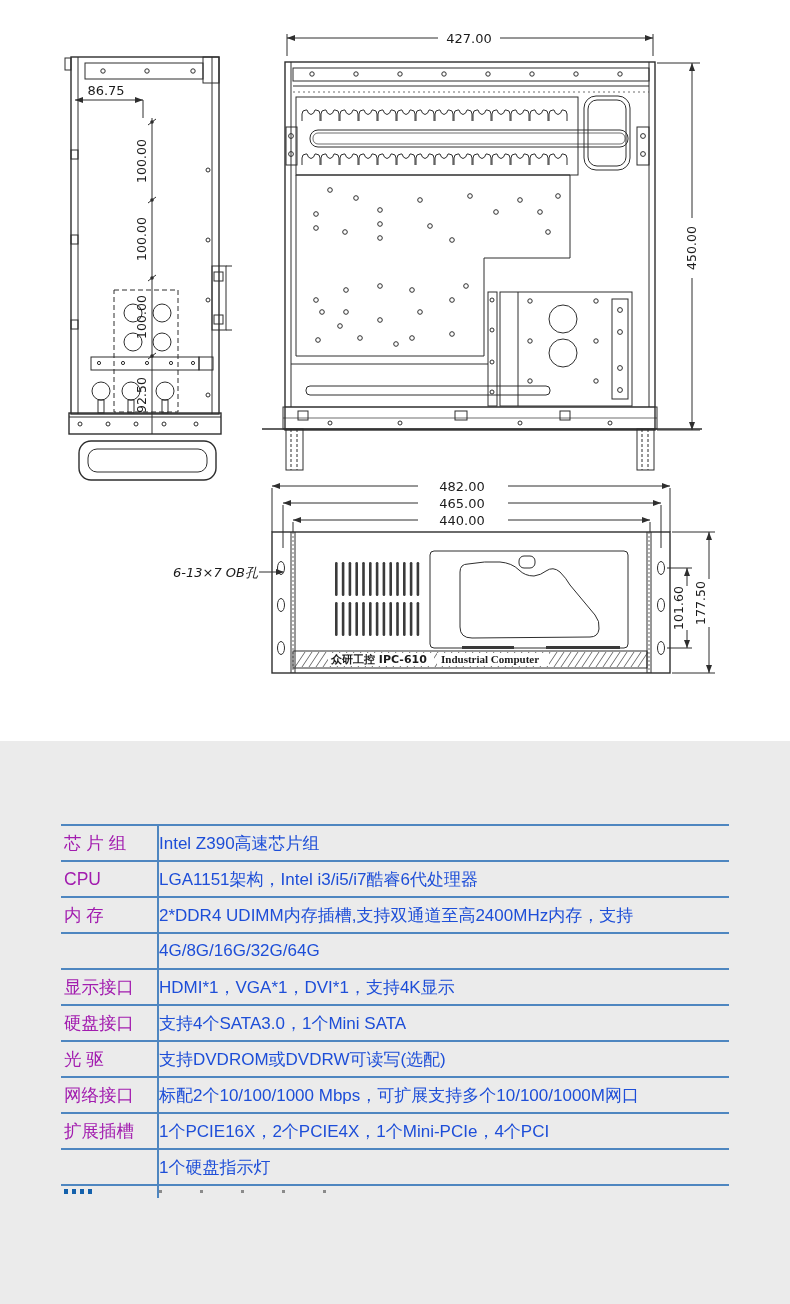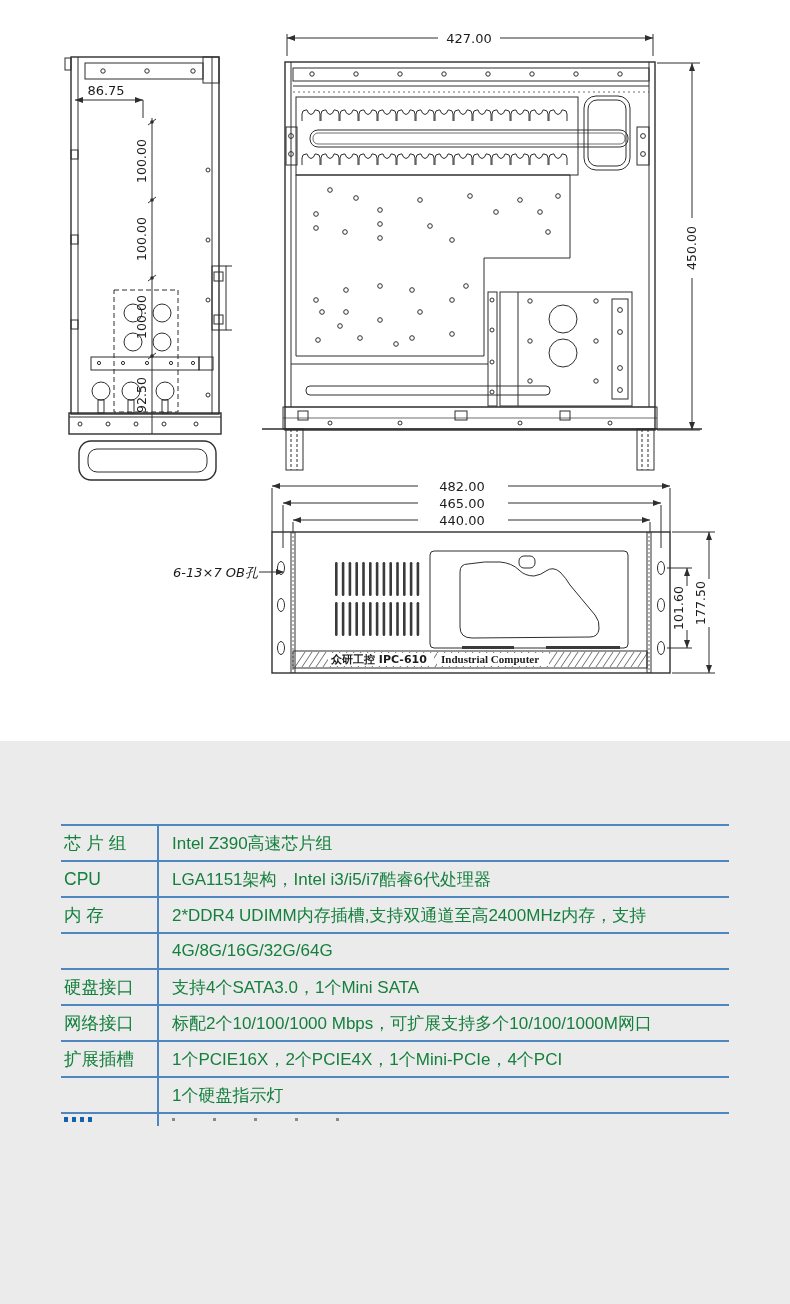--- a/index.html
+++ b/index.html
@@ -16,23 +16,23 @@
   #dwg text{fill:#1b1b1b;stroke:none;font-family:"DejaVu Sans",sans-serif;font-size:13px;}
   #dwg text.dimv{font-size:12.5px;}
   #dwg text.note{font-style:italic;font-size:13px;}
   #dwg text.bcn{font-weight:bold;font-size:11px;}
   #dwg text.ben{font-weight:bold;font-size:11px;font-family:"Liberation Serif",serif;}
   
   .spec-panel{position:absolute;left:0;top:741px;width:790px;height:563px;background:#ebebeb;}
   .spec-table{position:absolute;left:61px;top:83px;width:668px;border-top:2px solid #4e86c0;}
   .srow{display:flex;height:36px;border-bottom:2px solid #4e86c0;box-sizing:border-box;}
   .slabel{flex:none;width:98px;box-sizing:border-box;border-right:2px solid #4e86c0;
-          display:flex;align-items:center;padding-left:3px;color:#15803d;
+          display:flex;align-items:center;padding-left:3px;color:#a21caf;
           font-size:17.5px;white-space:nowrap;text-align:center;}
-  .svalue{flex:1;display:flex;align-items:center;padding-left:13px;color:#15803d;
+  .svalue{flex:1;display:flex;align-items:center;color:#1d4ed8;
           font-size:17px;white-space:nowrap;overflow:hidden;}
   .srow-partial{height:12px;border-bottom:none;overflow:hidden;}
   .srow-partial .slabel,.srow-partial .svalue{align-items:flex-start;}
   .tick{display:inline-block;width:4px;height:5px;background:#1461ac;margin-right:4px;margin-top:3px;}
   .dot{display:inline-block;width:3px;height:3px;background:#8a8a8a;margin-right:38px;margin-top:4px;}
 </style>
 </head>
 <body>
 
 <div class="drawing-panel">
@@ -422,22 +422,30 @@
     </div>
     <div class="srow">
       <div class="slabel">内 存</div>
       <div class="svalue">2*DDR4 UDIMM内存插槽,支持双通道至高2400MHz内存，支持</div>
     </div>
     <div class="srow">
       <div class="slabel"></div>
       <div class="svalue">4G/8G/16G/32G/64G</div>
     </div>
     <div class="srow">
+      <div class="slabel">显示接口</div>
+      <div class="svalue">HDMI*1，VGA*1，DVI*1，支持4K显示</div>
+    </div>
+    <div class="srow">
       <div class="slabel">硬盘接口</div>
       <div class="svalue">支持4个SATA3.0，1个Mini SATA</div>
+    </div>
+    <div class="srow">
+      <div class="slabel">光 驱</div>
+      <div class="svalue">支持DVDROM或DVDRW可读写(选配)</div>
     </div>
     <div class="srow">
       <div class="slabel">网络接口</div>
       <div class="svalue">标配2个10/100/1000 Mbps，可扩展支持多个10/100/1000M网口</div>
     </div>
     <div class="srow">
       <div class="slabel">扩展插槽</div>
       <div class="svalue">1个PCIE16X，2个PCIE4X，1个Mini-PCIe，4个PCI</div>
     </div>
     <div class="srow">

